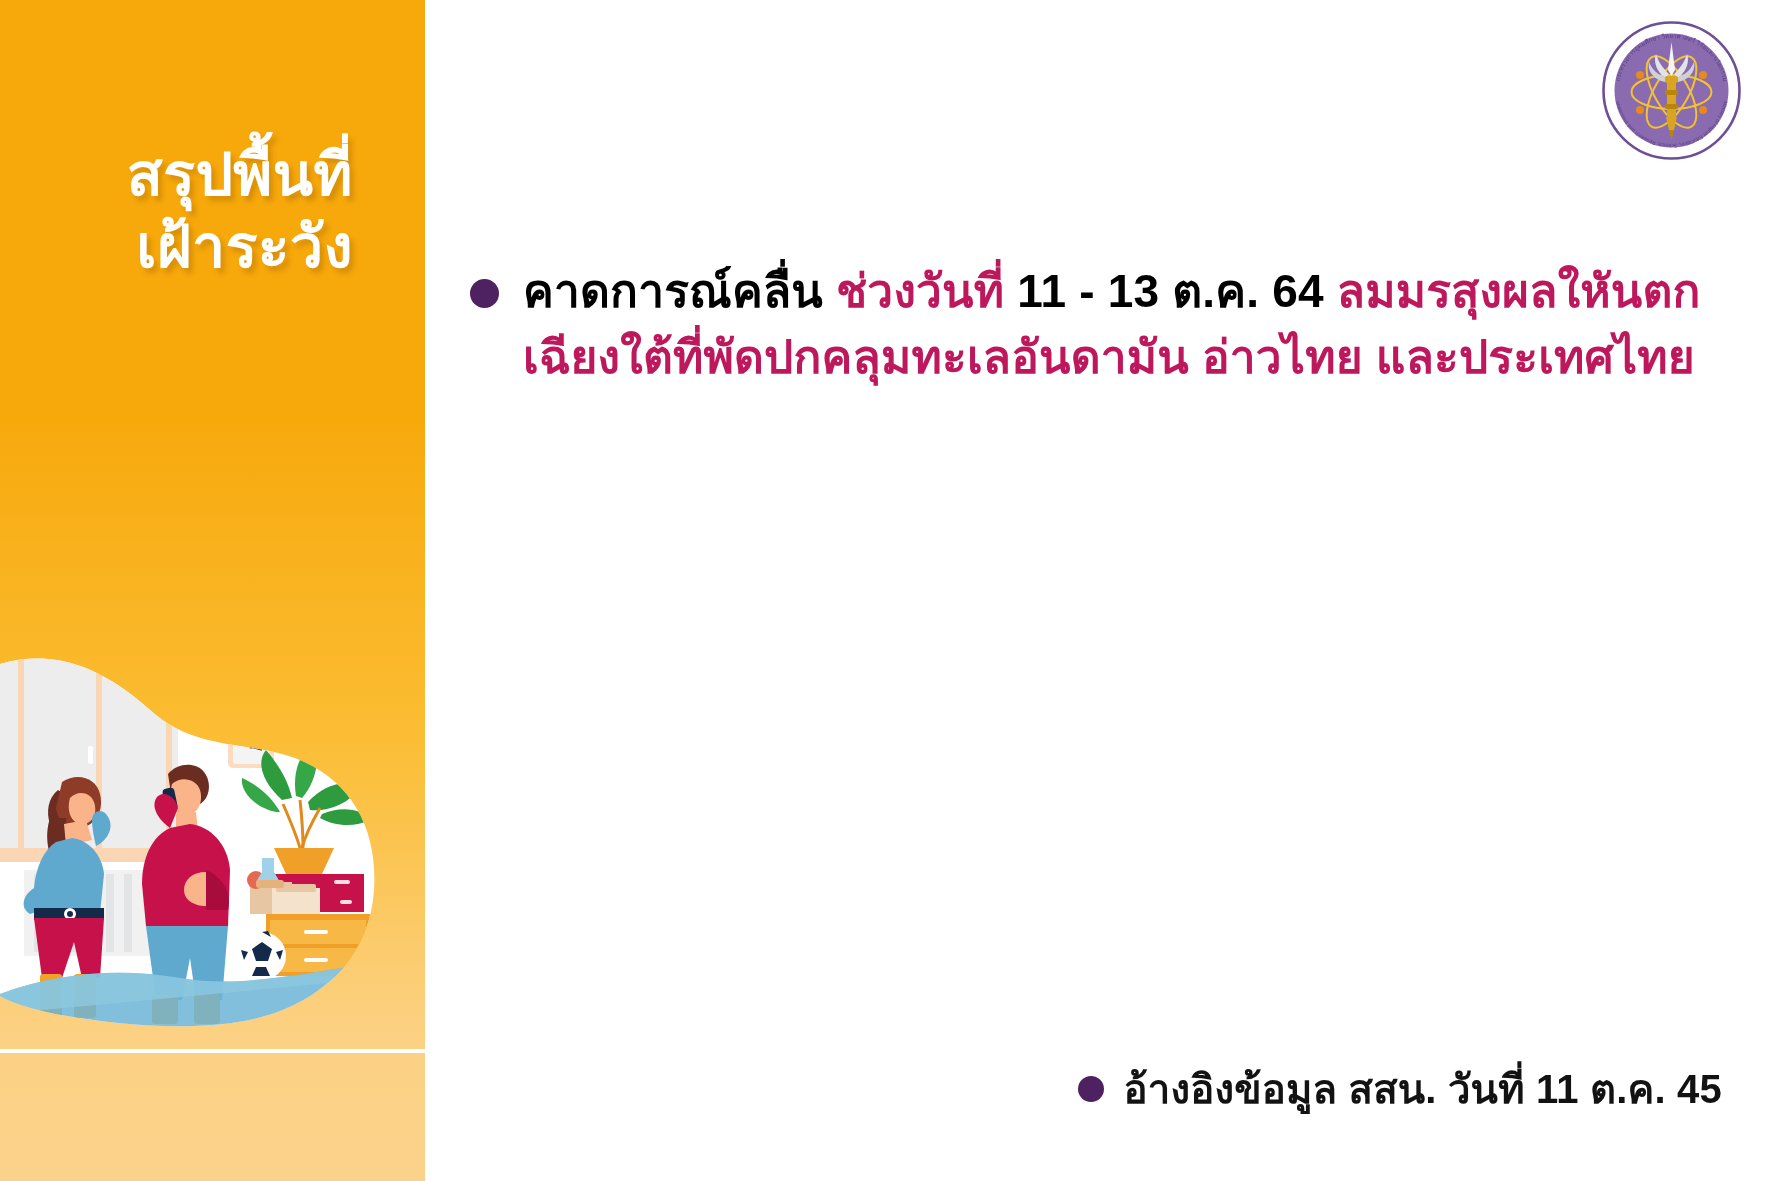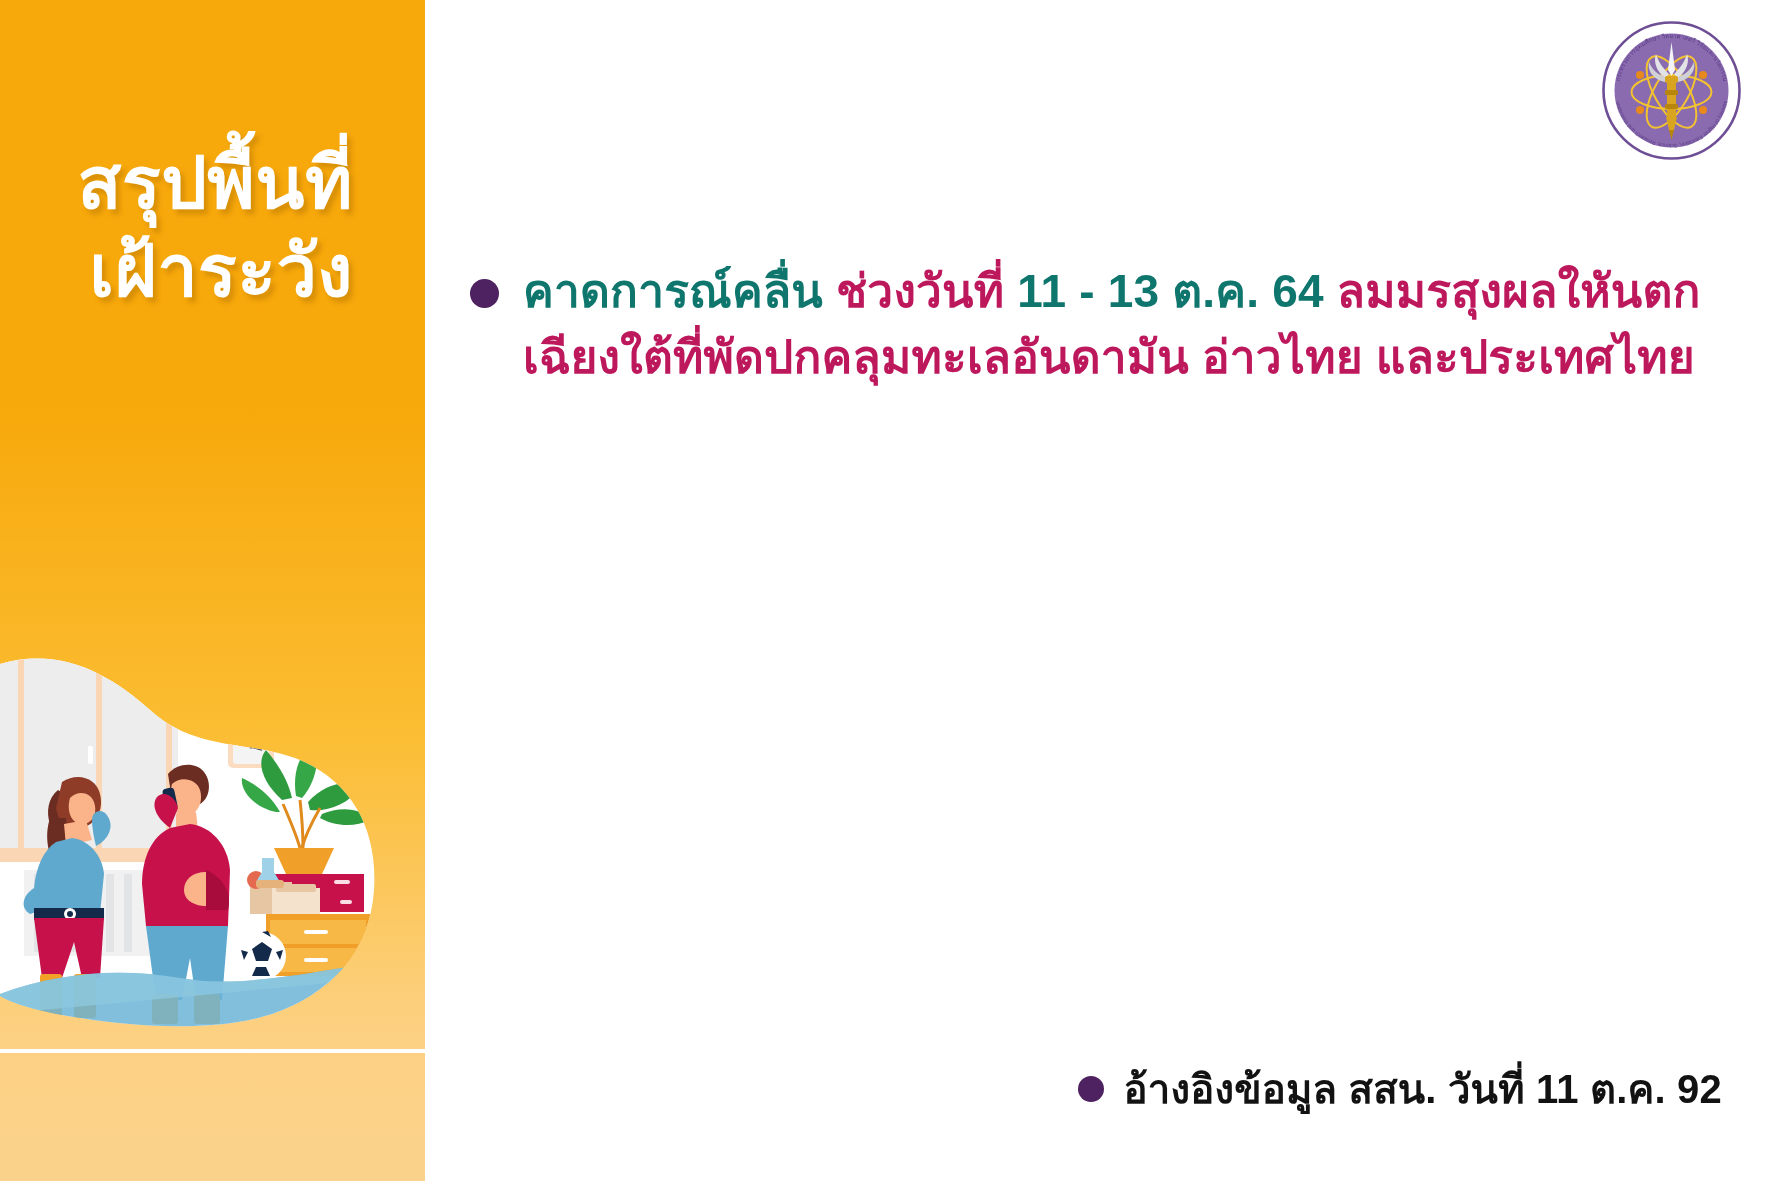--- a/index.html
+++ b/index.html
@@ -10,21 +10,21 @@
   .slide{position:relative;width:1772px;height:1181px;background:#ffffff;overflow:hidden;}
 
   
   .sidebar{
     position:absolute;left:0;top:0;width:425px;height:1181px;
     background:linear-gradient(180deg,#F7A80A 0%,#F7A80A 34%,#FBBD33 62%,#FCD184 88%,#FBD28B 100%);
   }
   .side-title{
     position:absolute;left:0;top:140px;width:425px;
     text-align:right;padding-right:72px;box-sizing:border-box;
-    color:#ffffff;font-size:72px;line-height:1.22;font-weight:bold;
+    color:#ffffff;font-size:59px;line-height:1.22;font-weight:bold;
     letter-spacing:.5px;
     text-shadow:4px 5px 5px rgba(150,90,0,.33);
     white-space:pre-line;
   }
 
   
   .illu{position:absolute;left:0;bottom:129px;width:425px;height:430px;overflow:hidden;}
   .illu svg{display:block;width:425px;height:430px;}
   .illu-rule{position:absolute;left:0;bottom:128px;width:425px;height:4px;background:#ffffff;}
 
@@ -36,21 +36,21 @@
   .content{position:absolute;left:470px;top:258px;width:1230px;}
   .bullet-row{display:flex;align-items:flex-start;}
   .dot{
     flex:0 0 auto;width:29px;height:29px;border-radius:50%;
     background:#4E2160;margin-top:21px;margin-right:24px;
   }
   .para{
     font-size:46px;line-height:1.44;font-weight:bold;color:#121212;
     letter-spacing:.2px;
   }
-  .para .orange{color:#0f766e;}
+  .para .orange{color:#000000;}
   .para .crimson{color:#C6114A;}
   .para .black{color:#be185d;}
   .line{display:block;white-space:nowrap;}
 
   
   .footer{
     position:absolute;right:50px;bottom:60px;
     display:flex;align-items:center;
   }
   .footer .dot{width:26px;height:26px;margin-top:0;margin-right:20px;}
@@ -228,16 +228,16 @@
       <span class="dot"></span>
       <div class="para" id="main-paragraph">
           <span class="line"><span class="orange">คาดการณ์คลื่น </span><span class="black">ช่วงวันที่ </span><span class="orange">11 - 13 ต.ค. 64 </span><span class="black">ลมมรสุงผลใหันตก</span></span>
           <span class="line"><span class="black">เฉียงใต้ที่พัดปกคลุมทะเลอันดามัน อ่าวไทย และประเทศไทย</span></span>
         </div>
     </div>
   </div>
 
   <div class="footer">
     <span class="dot"></span>
-    <span class="footer-text">อ้างอิงข้อมูล สสน. วันที่ 11 ต.ค. 92</span>
+    <span class="footer-text">อ้างอิงข้อมูล สสน. วันที่ 11 ต.ค. 45</span>
   </div>
 
 </div>
 
 </body></html>

